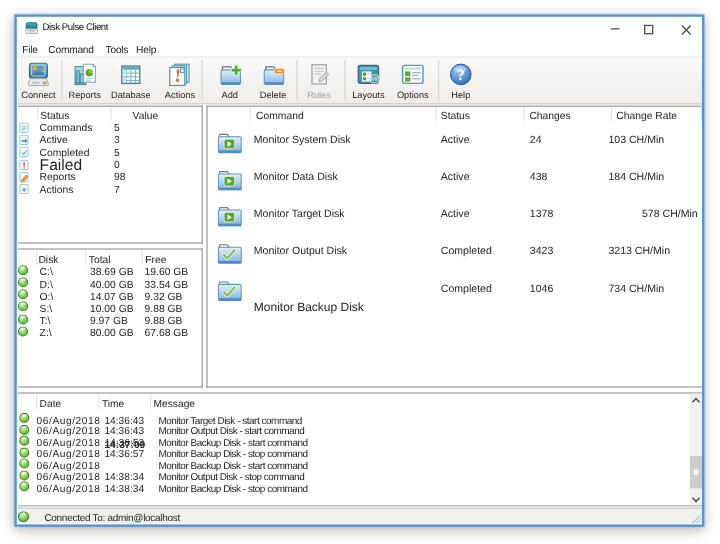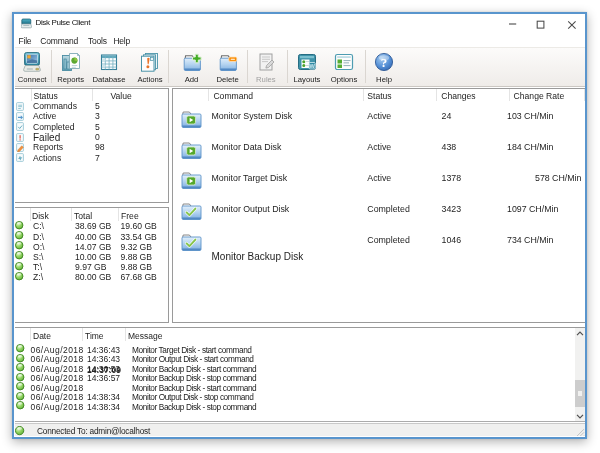--- a/index.html
+++ b/index.html
@@ -202,21 +202,21 @@
     <rect x="0.6" y="0.6" width="6.8" height="7.8" rx="0.8" fill="#f7fbfc" stroke="#8fc0cf" stroke-width="0.8"></rect>
     <path d="M2.3 4.9 l1.4 1.6 l2.4 -3" stroke="#6fb0c4" stroke-width="1" fill="none"></path>
   </svg>
 <div class="t" style="left:33px;top:122.6px;font-size:8.6px;line-height:9px;">Completed</div>
 <div class="t" style="left:95px;top:122.6px;font-size:8.6px;line-height:9px;">5</div>
 <svg width="8" height="9" viewBox="0 0 8 9" style="position:absolute;left:15.8px;top:132.6px;">
     <rect x="0.6" y="0.6" width="6.8" height="7.8" rx="0.8" fill="#f7fbfc" stroke="#8fc0cf" stroke-width="0.8"></rect>
     <rect x="3.5" y="2.2" width="1.2" height="3.4" fill="#e25545"></rect>
     <rect x="3.5" y="6.3" width="1.2" height="1.2" fill="#e25545"></rect>
   </svg>
-<div class="t" style="left:33px;top:132.9px;font-size:10px;line-height:9px;">Failed</div>
+<div class="t" style="left:33px;top:132.9px;font-size:13px;line-height:9px;">Failed</div>
 <div class="t" style="left:95px;top:132.9px;font-size:8.6px;line-height:9px;">0</div>
 <svg width="8" height="9" viewBox="0 0 8 9" style="position:absolute;left:15.8px;top:142.9px;">
     <rect x="0.6" y="0.6" width="6.8" height="7.8" rx="0.8" fill="#f7fbfc" stroke="#8fc0cf" stroke-width="0.8"></rect>
     <path d="M1.9 6.9 l3.8 -4.1 l1.7 1.5 l-3.8 4.1 l-2 0.5 Z" fill="#f0913f" stroke="#cf7326" stroke-width="0.4"></path>
   </svg>
 <div class="t" style="left:33px;top:143.3px;font-size:8.6px;line-height:9px;">Reports</div>
 <div class="t" style="left:95px;top:143.3px;font-size:8.6px;line-height:9px;">98</div>
 <svg width="8" height="9" viewBox="0 0 8 9" style="position:absolute;left:15.8px;top:153.2px;">
     <rect x="0.6" y="0.6" width="6.8" height="7.8" rx="0.8" fill="#f7fbfc" stroke="#8fc0cf" stroke-width="0.8"></rect>
     <path d="M2.2 6 l1.8 -3.2 l0.9 1.8 l1.4 -0.5 l-2 3.4 l-0.7 -1.6 Z" fill="#6fb0c4"></path>
@@ -392,21 +392,21 @@
     </defs>
 <path d="M1.6 4.6 l0.6 -2.6 h6.2 l2 2.6 Z" fill="#fbfbfb" stroke="#7a7a7a" stroke-width="0.9"></path>
 <rect x="1" y="4" width="19" height="13.4" rx="1.1" fill="url(#cf3)" stroke="#5e93c8" stroke-width="0.9"></rect>
 <path d="M1.2 15.5 h18.6 v0.8 a1.1 1.1 0 0 1 -1.1 1.1 h-16.4 a1.1 1.1 0 0 1 -1.1 -1.1 Z" fill="#5389c4"></path>
     <path d="M5.6 10.4 l2.8 2.8 l6 -6.6" stroke="#ffffff" stroke-width="3.2" fill="none" stroke-linecap="round" stroke-linejoin="round" opacity="0.85"></path>
 <path d="M5.6 10.4 l2.8 2.8 l6 -6.6" stroke="#86c44a" stroke-width="1.9" fill="none" stroke-linecap="round" stroke-linejoin="round"></path>
   </svg>
 <div class="t" style="left:211.5px;top:204.7px;font-size:8.8px;line-height:9px;">Monitor Output Disk</div>
 <div class="t" style="left:367.3px;top:204.7px;font-size:8.8px;line-height:9px;">Completed</div>
 <div class="t" style="left:441.5px;top:204.7px;font-size:8.8px;line-height:9px;">3423</div>
-<div class="t" style="left:507px;top:204.7px;font-size:8.8px;line-height:9px;">1097 CH/Min</div>
+<div class="t" style="left:507px;top:204.7px;font-size:8.8px;line-height:9px;">3213 CH/Min</div>
 <svg width="21" height="18" viewBox="0 0 21 18" style="position:absolute;left:180.5px;top:232.9px;">
     <defs>
       <linearGradient id="cf4" x1="0" y1="0" x2="0" y2="1">
         <stop offset="0" stop-color="#e3f0fb"></stop>
         <stop offset="0.45" stop-color="#b6d5f1"></stop>
         <stop offset="0.85" stop-color="#8cb8e5"></stop>
         <stop offset="1" stop-color="#6ba0d6"></stop>
       </linearGradient>
     </defs>
 <path d="M1.6 4.6 l0.6 -2.6 h6.2 l2 2.6 Z" fill="#fbfbfb" stroke="#7a7a7a" stroke-width="0.9"></path>

